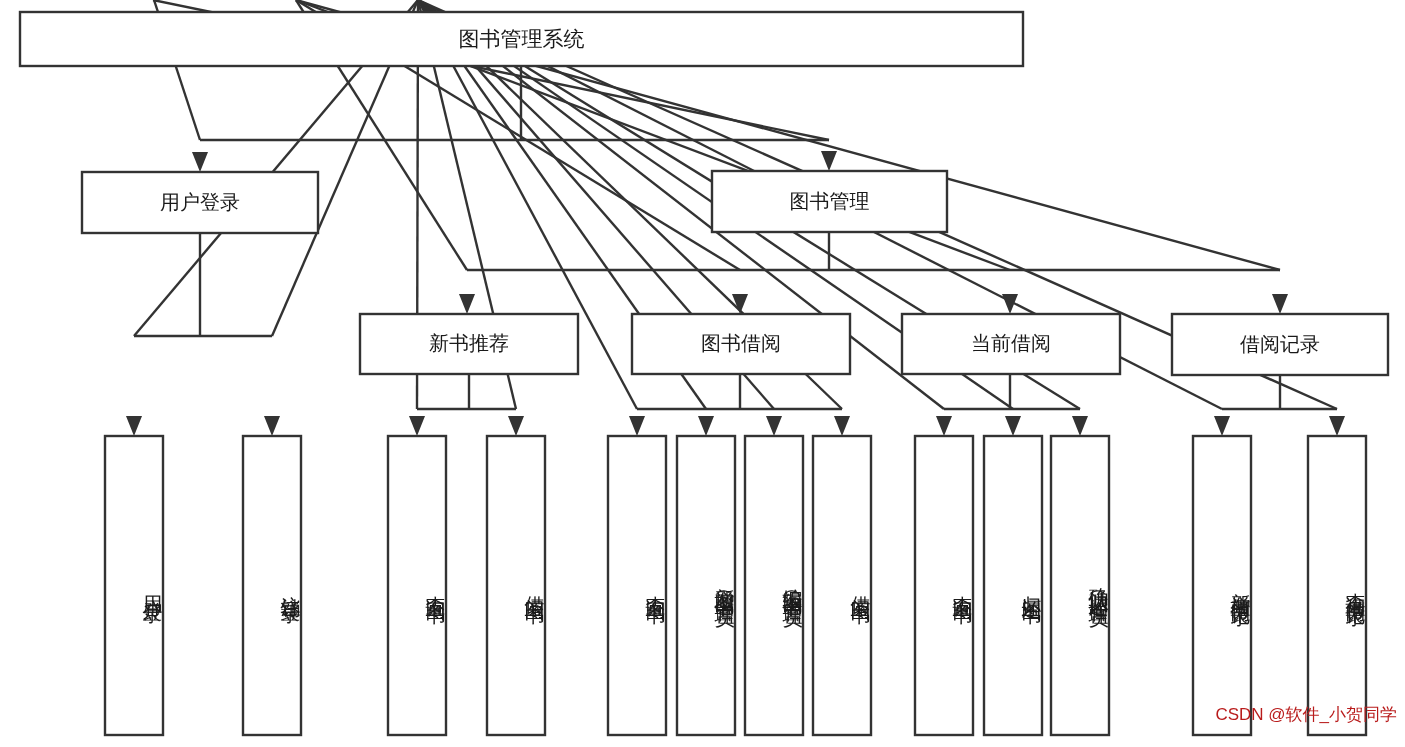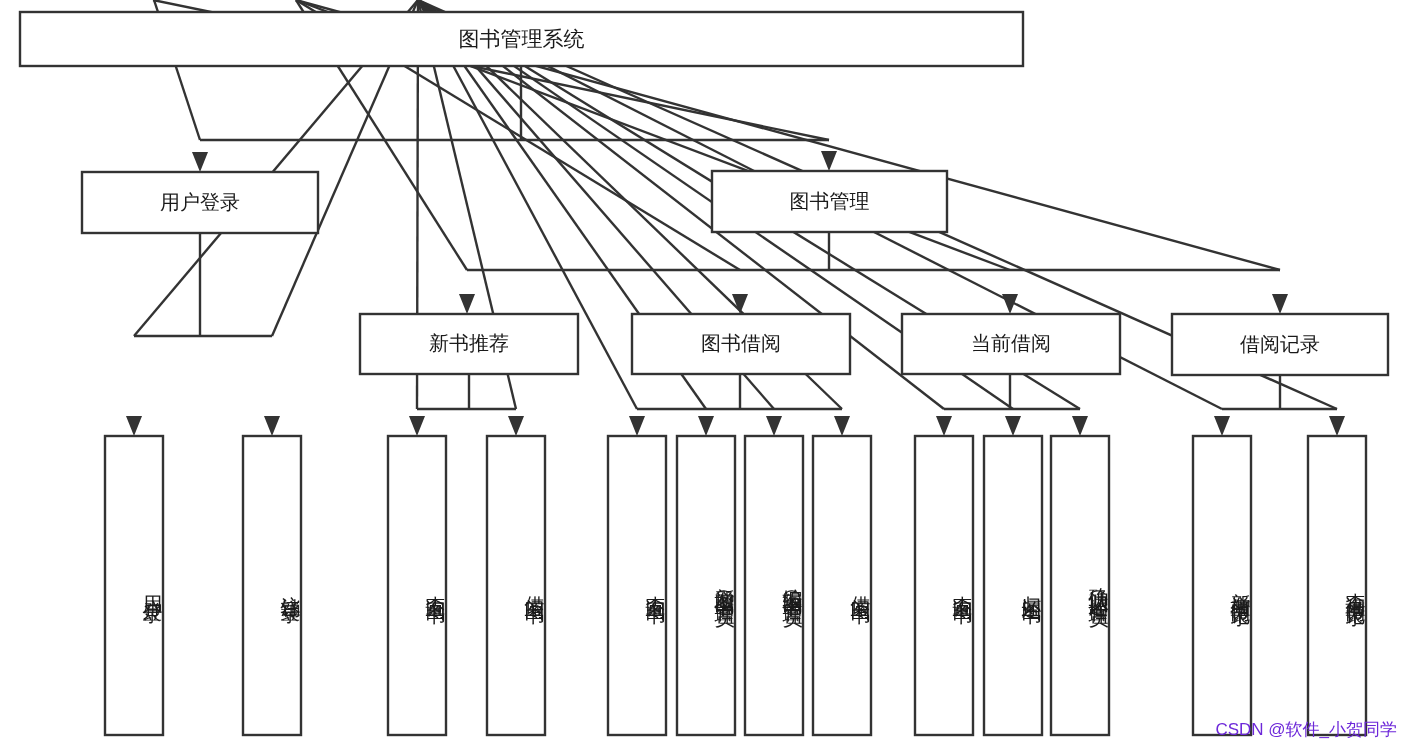--- a/index.html
+++ b/index.html
@@ -58,24 +58,24 @@
     stroke-width: 2.4;
     fill: none;
   }
   .arrow-head {
     fill: #333333;
     stroke: none;
   }
   .watermark {
     position: absolute;
     right: 8px;
-    bottom: 6px;
+    bottom: 21px;
     font-family: "Liberation Sans", "DejaVu Sans", sans-serif;
     font-size: 17px;
-    color: #6d28d9;
+    color: #b91c1c;
     white-space: nowrap;
     pointer-events: none;
   }
 </style>
 </head>
 <body>
 
 <div id="diagram-root">
 
   <svg class="diagram-canvas" viewBox="0 0 1405 747">

